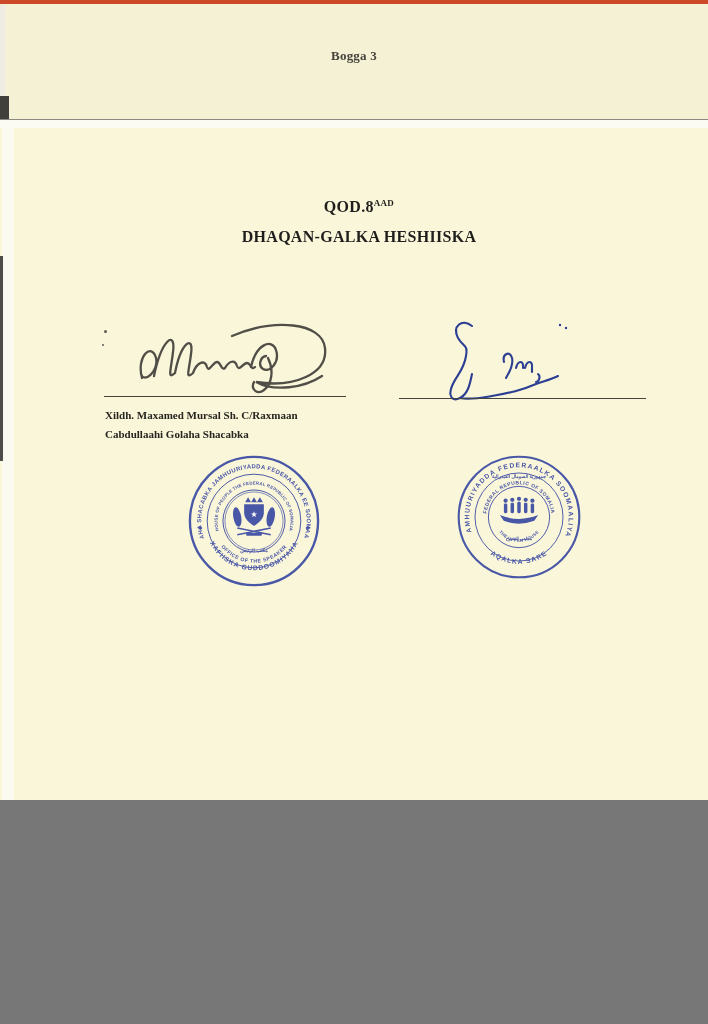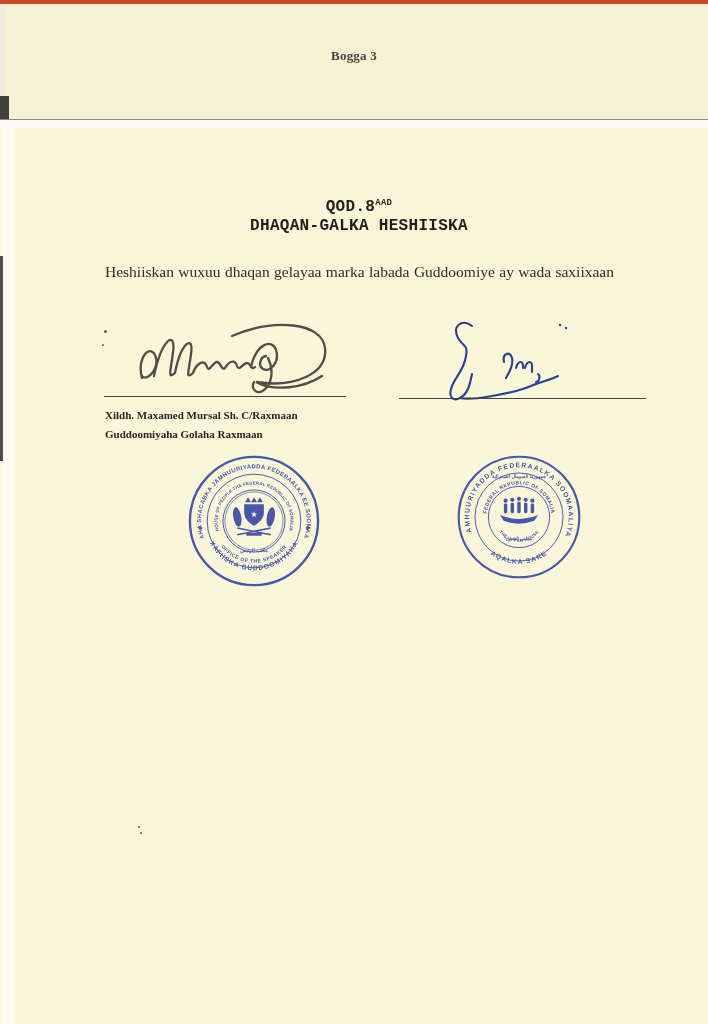--- a/index.html
+++ b/index.html
@@ -1,33 +1,33 @@
 <!DOCTYPE html>
 <html><head>
 <meta charset="utf-8">
 <style>
   html,body{margin:0;padding:0;background:#777;}
-  .page{position:relative;width:708px;height:1024px;overflow:hidden;background:#a21caf;
+  .page{position:relative;width:708px;height:800px;overflow:hidden;background:#a21caf;
         font-family:"Liberation Serif", serif;}
   .top-bar{position:absolute;top:0;left:0;width:708px;height:4px;background:#cc4a28;}
   .header-strip{position:absolute;top:4px;left:0;width:708px;height:115px;background:#f5f1d4;}
   .page-number{position:absolute;top:44px;left:0;width:100%;text-align:center;
                font-size:13px;color:#45443c;font-weight:600;letter-spacing:.2px;}
   .white-band{position:absolute;top:119px;left:0;width:708px;height:8px;background:#fbfbf3;
               border-top:1px solid #8b8a80;border-bottom:1px solid #6e6d66;}
   .paper{position:absolute;top:128px;left:0;width:708px;height:896px;background:#faf6da;}
   .edge-white-left{position:absolute;top:0;left:2px;width:12px;height:896px;background:#fbfaf1;}
   .edge-dark-nub{position:absolute;top:96px;left:0;width:9px;height:23px;background:#413f3c;}
   .edge-dark-line{position:absolute;top:128px;left:0;width:3px;height:205px;background:#4e4c48;}
   .edge-white-top{position:absolute;top:5px;left:0;width:6px;height:91px;background:#efede2;}
 
-  .title-block{position:absolute;top:70px;left:10px;width:698px;text-align:center;color:#1f1e1c;font-family:Liberation Mono, monospace;}
+  .title-block{position:absolute;top:70px;left:10px;width:698px;text-align:center;color:#1f1e1c;}
   .article-number{font-size:16px;font-weight:bold;letter-spacing:.3px;}
   .article-number sup{font-size:9px;font-weight:bold;}
-  .article-heading{font-size:16px;font-weight:bold;margin-top:1px;letter-spacing:.3px;}
+  .article-heading{font-size:16px;font-weight:bold;margin-top:12px;letter-spacing:.3px;}
 
   .paragraph{position:absolute;top:133px;left:105px;width:509px;font-size:15.5px;
              line-height:22.5px;color:#2e2c28;}
   .para-line.justify{text-align:justify;text-align-last:justify;}
 
   .sig-svg{position:absolute;}
   .sig-line{position:absolute;height:0;border-top:1.6px solid #45433e;}
   .name-block{position:absolute;font-size:11px;font-weight:bold;color:#26251f;line-height:19px;}
 
   .seal-svg{position:absolute;opacity:.92;}
@@ -50,21 +50,20 @@
 
     <div class="edge-white-left"></div>
     <div class="edge-dark-line"></div>
 
     <div class="title-block">
       <div class="article-number"><span>QOD.8</span><sup>AAD</sup></div>
       <div class="article-heading">DHAQAN-GALKA HESHIISKA</div>
     </div>
 
     <div class="paragraph">
-      <div class="para-line justify">Heshiiskan wuxuu dhaqan gelayaa marka labada Guddoomiye ay wada saxiixaan</div>
     </div>
 
     <svg class="sig-svg" style="left:128px;top:190px;" width="240" height="84" viewBox="0 0 240 84">
       <g fill="none" stroke="#3e3c38" stroke-width="2.3" stroke-linecap="round" opacity=".9">
         <path d="M14,60 C8,38 24,24 28,40 C31,53 16,66 13,56 M26,58 C34,20 48,12 45,34 C43,52 39,62 47,55 C53,24 66,16 63,36 C61,53 57,62 65,55 C69,44 77,41 79,49 C81,55 85,44 89,44 C93,44 93,53 97,50 C101,43 107,41 109,48 C111,54 115,45 119,45 C123,45 123,53 127,49"></path>
         <path d="M123,49 C128,26 144,20 148,32 C152,44 142,55 135,51 C130,48 132,39 138,38"></path>
         <path d="M140,40 C146,52 144,66 136,72 C130,77 122,72 126,64"></path>
         <path d="M104,18 C146,0 194,4 197,30 C200,56 166,70 128,64 C146,74 176,70 194,58"></path>
       </g>
     </svg>
@@ -81,21 +80,21 @@
         <circle cx="140" cy="13" r="1.2"></circle>
           <circle cx="146" cy="16" r="1.2"></circle>
       </g>
     </svg>
 
     <div class="sig-line" style="left:104px;top:268px;width:242px;"></div>
     <div class="sig-line" style="left:399px;top:270px;width:247px;"></div>
 
     <div class="name-block" style="left:105px;top:278px;">
       <div>Xildh. Maxamed Mursal Sh. C/Raxmaan</div>
-      <div>Guddoomiyaha Golaha Raxmaan</div>
+      <div>Cabdullaahi Golaha Shacabka</div>
     </div>
 
     <svg class="seal-svg" style="left:185px;top:324px;" width="138" height="138" viewBox="0 0 140 140">
       <defs>
         <path id="l-ot" d="M19.7,88.3 A53.5,53.5 0 1 1 120.3,88.3"></path>
         <path id="l-ob" d="M21.7,82.9 A50,50 0 0 0 118.3,82.9"></path>
         <path id="l-it" d="M38,88.5 A37,37 0 1 1 102,88.5"></path>
         <path id="l-ib" d="M30.1,84.5 A42.5,42.5 0 0 0 109.9,84.5"></path>
       </defs>
       <g stroke="#3b4aa3" fill="none">

